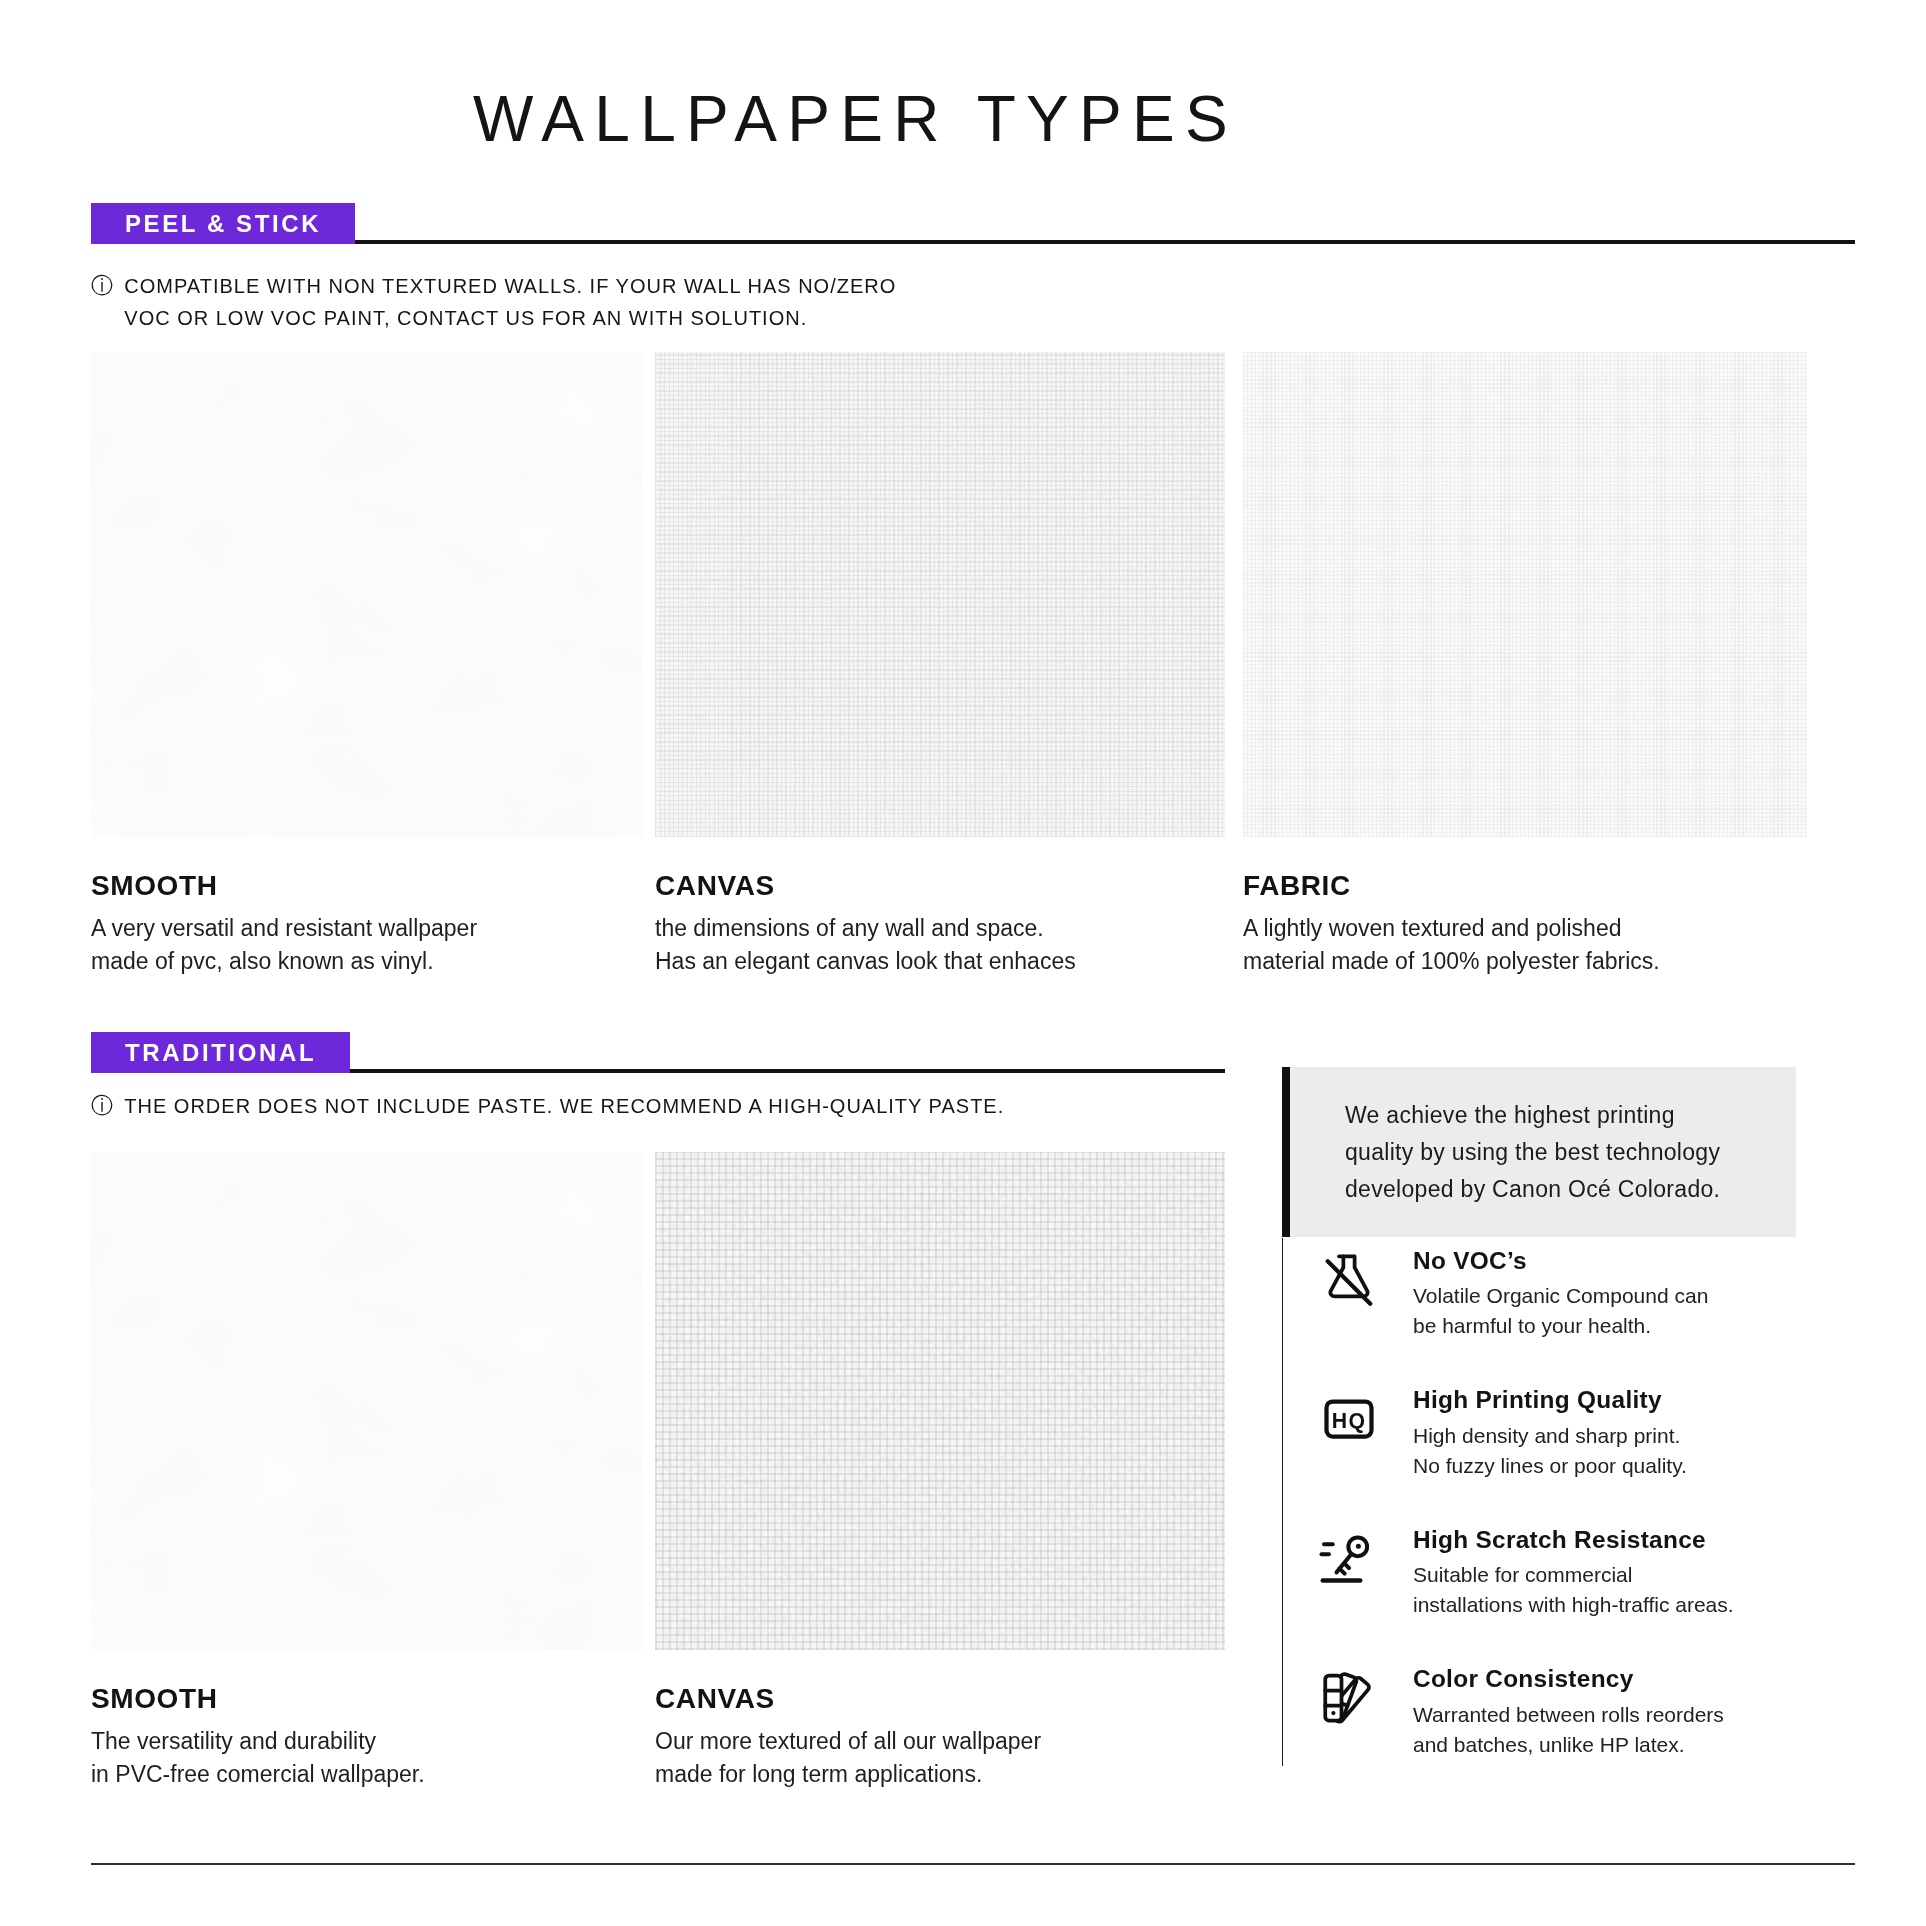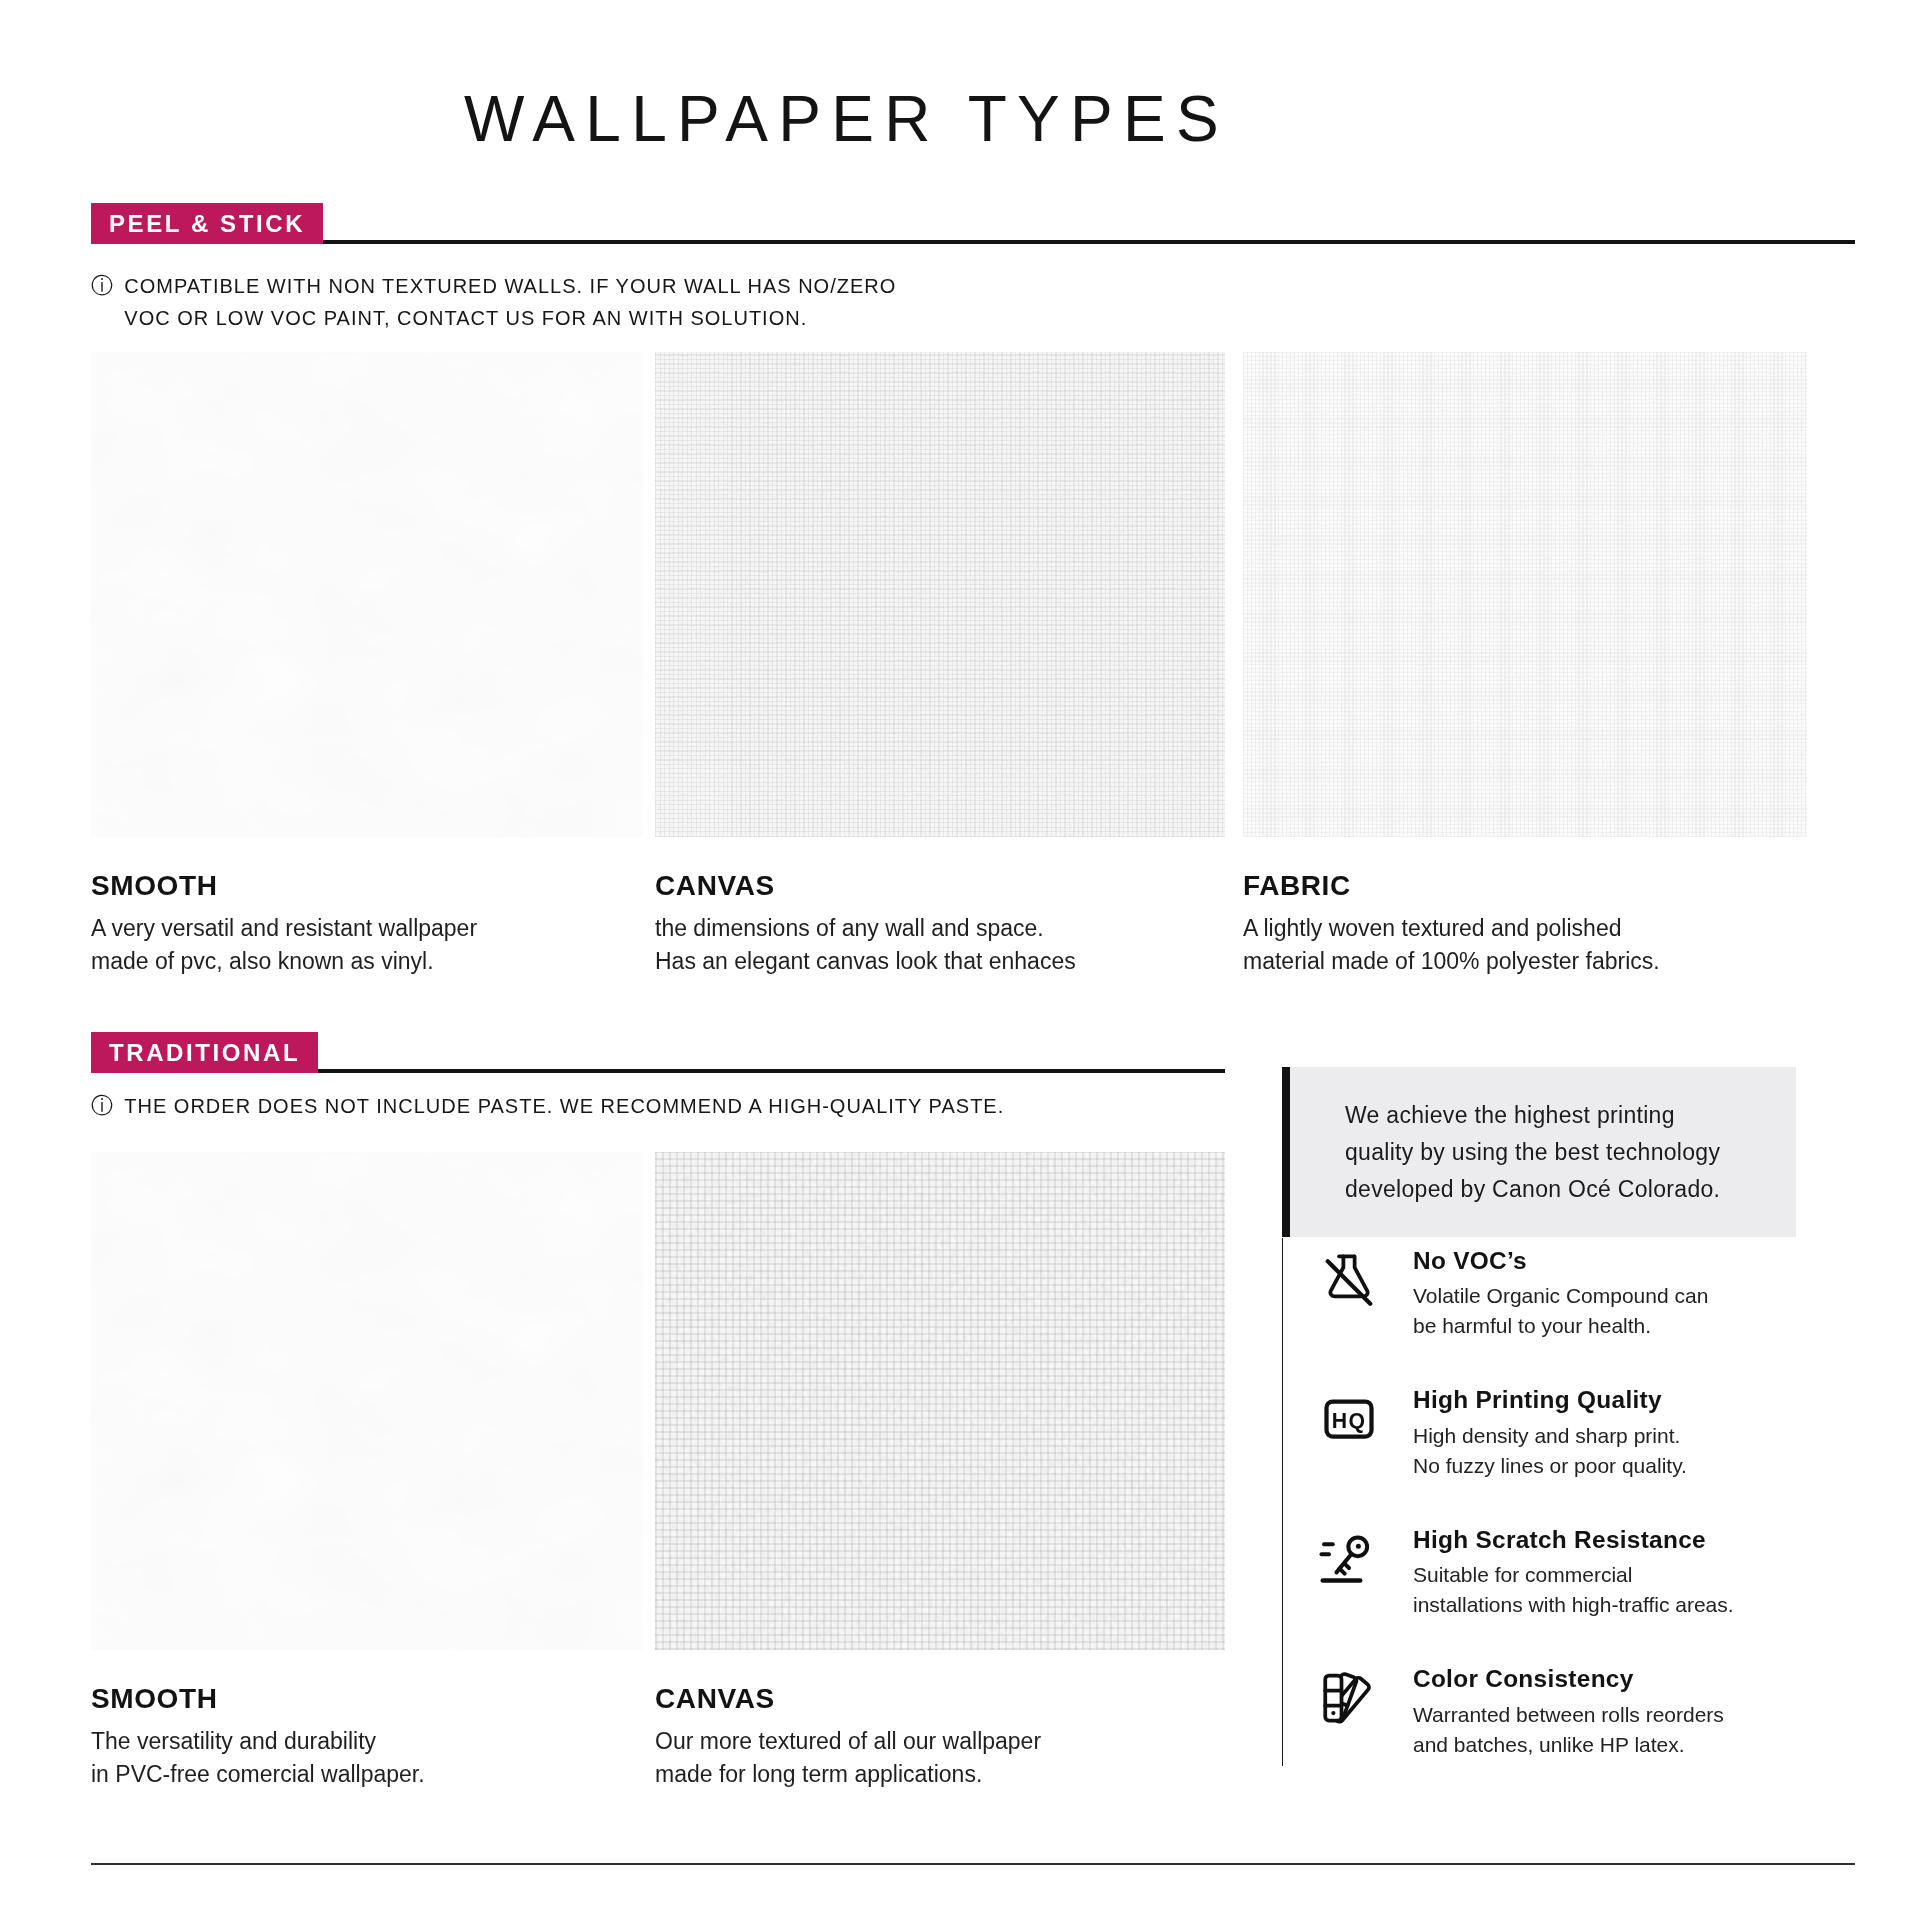--- a/index.html
+++ b/index.html
@@ -4,30 +4,30 @@
 <title>Wallpaper Types</title>
 <style>
   html,body{margin:0;padding:0;}
   body{
     width:1926px;height:1926px;position:relative;background:#ffffff;
     font-family:"Liberation Sans", sans-serif;color:#1a1a1a;overflow:hidden;
     -webkit-font-smoothing:antialiased;
   }
   
   .page-title{
-    position:absolute;top:82px;left:365px;width:963px;
+    position:absolute;top:82px;left:374px;width:963px;
     text-align:center;font-size:64px;font-weight:300;letter-spacing:10.3px;
     color:#141414;white-space:nowrap;
   }
   
   .section-header{position:absolute;left:91px;height:41px;}
   .section-header .rule{position:absolute;left:0;right:0;bottom:0;height:3.9px;background:#121212;}
   .badge{
-    position:relative;z-index:2;display:inline-block;background:#be185d;color:#ffffff;
-    font-size:24px;font-weight:600;letter-spacing:2.6px;line-height:41px;padding:0 18px;
+    position:relative;z-index:2;display:inline-block;background:#6d28d9;color:#ffffff;
+    font-size:24px;font-weight:600;letter-spacing:2.6px;line-height:41px;padding:0 34px;
     white-space:nowrap;
   }
   #peel-header{top:203px;width:1764px;}
   #trad-header{top:1032px;width:1134px;}
   
   .note{position:absolute;left:91px;display:flex;gap:10.3px;align-items:flex-start;
     font-size:20px;font-weight:300;letter-spacing:1px;color:#161616;line-height:32px;}
   .note .info-glyph{font-size:22px;line-height:32px;font-weight:400;}
   #peel-note{top:270px;}
   #trad-note{top:1090px;}

